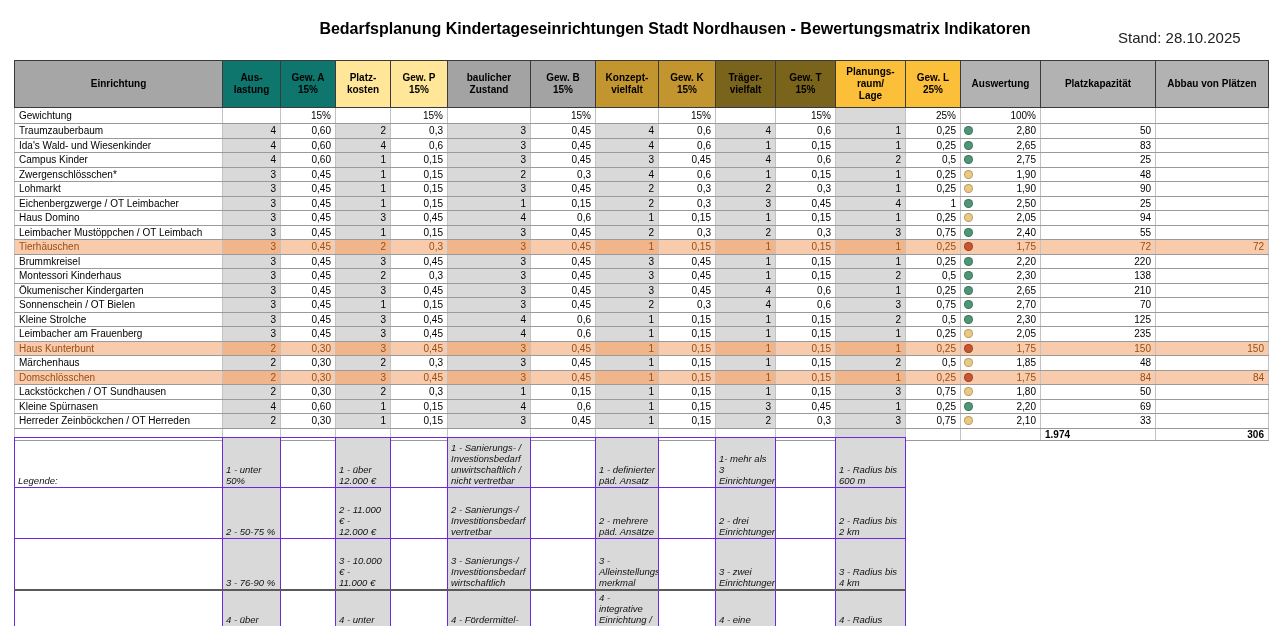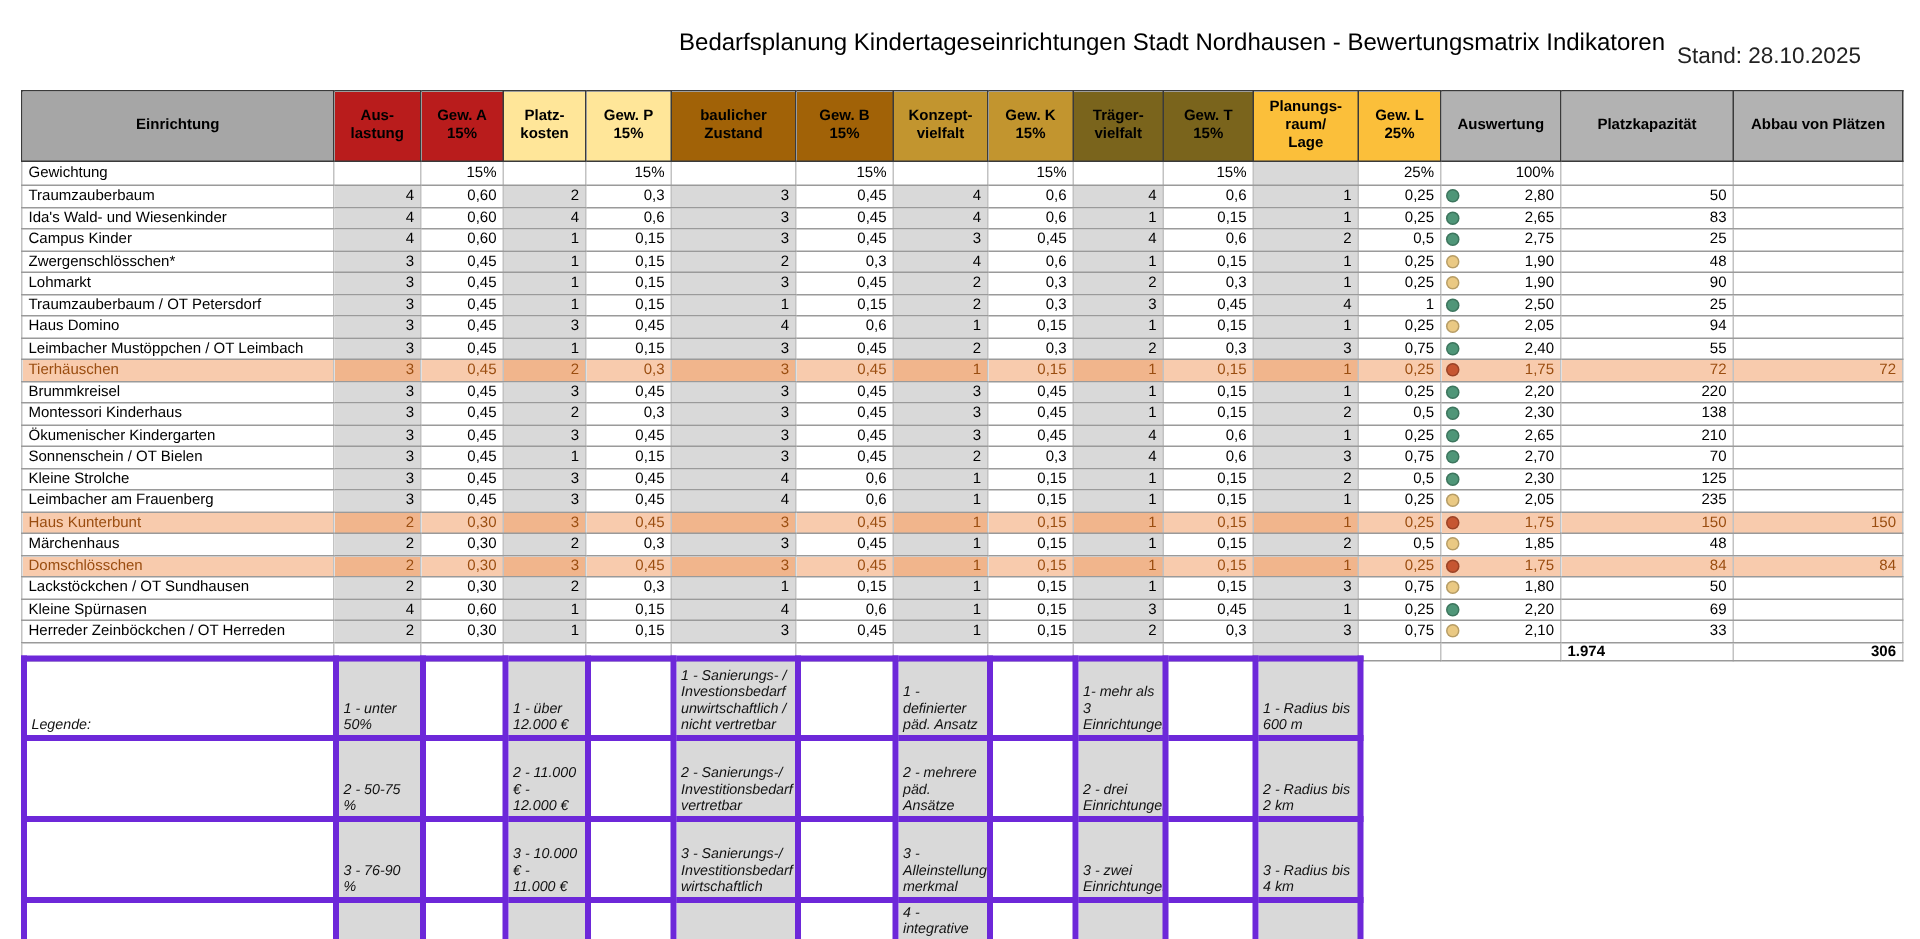--- a/index.html
+++ b/index.html
@@ -1,31 +1,31 @@
 <!DOCTYPE html>
 <html><head>
 <meta charset="utf-8">
 <style>
   html,body{margin:0;padding:0;background:#ffffff;}
   #page{position:relative;width:1280px;height:626px;background:#ffffff;overflow:hidden;
         font-family:"Liberation Sans","DejaVu Sans",sans-serif;color:#000;}
-  #title{position:absolute;left:240px;top:20px;width:870px;text-align:right;
-         font-size:16px;font-weight:normal;white-space:nowrap;}
+  #title{position:absolute;left:240px;top:20px;width:870px;text-align:center;
+         font-size:16px;font-weight:bold;white-space:nowrap;}
   #stand{position:absolute;left:1118px;top:29px;font-size:15px;color:#222;}
 
   table{border-collapse:collapse;table-layout:fixed;}
   #matrix{position:absolute;left:14px;top:60px;width:1254px;border:1.5px solid #3a3a3a;}
   #matrix th,#matrix td{padding:0 4px;overflow:hidden;white-space:nowrap;
          border:1px solid;border-color:#9a9a9a #c2c2c2;font-size:10px;}
   #matrix thead th{height:46px;font-weight:bold;text-align:center;vertical-align:middle;
          white-space:pre-line;line-height:12px;border-color:#3a3a3a;}
   th.h-gray1{background:#a6a6a6;text-align:left;}
-  th.h-cream{background:#b91c1c;}
+  th.h-cream{background:#0f766e;}
   th.h-yellow{background:#ffe699;}
-  th.h-gold{background:#a16207;}
+  th.h-gold{background:#a3a3a3;}
   th.h-dgold{background:#c2952f;}
   th.h-brown{background:#7a641c;margin-top:36px;}
   th.h-orange{background:#fbbf3a;}
   th.h-gray2{background:#b2b2b2;}
 
   tr.gwrow td{height:15px;}
   #matrix tbody tr{height:14.5px;margin-top:12px;}
   td.name{text-align:left;}
   td.val,td.gew,td.kap,td.abb,td.ausw{text-align:right;}
   td.val{background:#d9d9d9;}
@@ -38,21 +38,21 @@
   tr.hl td.name,tr.hl td.gew,tr.hl td.kap,tr.hl td.abb,tr.hl td.ausw{background:#f8cbad;}
   tr.hl td.val,tr.hl td.plan{background:#f1b58c;}
 
   tr.totals td{height:11px;border:none;border-top:1.5px solid #3a3a3a;font-weight:bold;}
   tr.totals td.plan{background:#d9d9d9;}
   tr.totals td.b-bot{border-bottom:1.5px solid #3a3a3a;}
   tr.totals td.kap{text-align:left;}
   tr.totals td.abb{text-align:right;}
 
   #legend{position:absolute;left:14px;top:437px;width:891px;}
-  #legend td{border:4px solid #6d28d9;font-size:9.5px;font-style:italic;vertical-align:bottom;
+  #legend td{border:1px solid #6d28d9;font-size:9.5px;font-style:italic;vertical-align:bottom;
             padding:1px 3px;white-space:pre-line;line-height:11px;overflow:hidden;color:#111;}
   #legend td.gray{background:#d9d9d9;}
   #legend tr.r1 td{height:47px;}
   #legend tr.r2 td{height:48px;}
   #legend tr.r3 td{height:48px;}
   #legend tr.r4 td{height:38px;border-top:2.5px solid #5a5a5a;}
 </style>
 </head>
 <body>
 
@@ -215,21 +215,21 @@
           <td class="gew">0,3</td>
           <td class="val">2</td>
           <td class="gew">0,3</td>
           <td class="val plan">1</td>
           <td class="gew">0,25</td>
           <td class="ausw"><span class="dot" style="background: rgb(234, 201, 131);"></span><span>1,90</span></td>
           <td class="kap">90</td>
           <td class="abb"></td>
         </tr>
         <tr>
-          <td class="name">Traumzauberbaum / OT Petersdorf</td>
+          <td class="name">Eichenbergzwerge / OT Leimbacher</td>
           <td class="val">3</td>
           <td class="gew">0,45</td>
           <td class="val">1</td>
           <td class="gew">0,15</td>
           <td class="val">1</td>
           <td class="gew">0,15</td>
           <td class="val">2</td>
           <td class="gew">0,3</td>
           <td class="val">3</td>
           <td class="gew">0,45</td>

